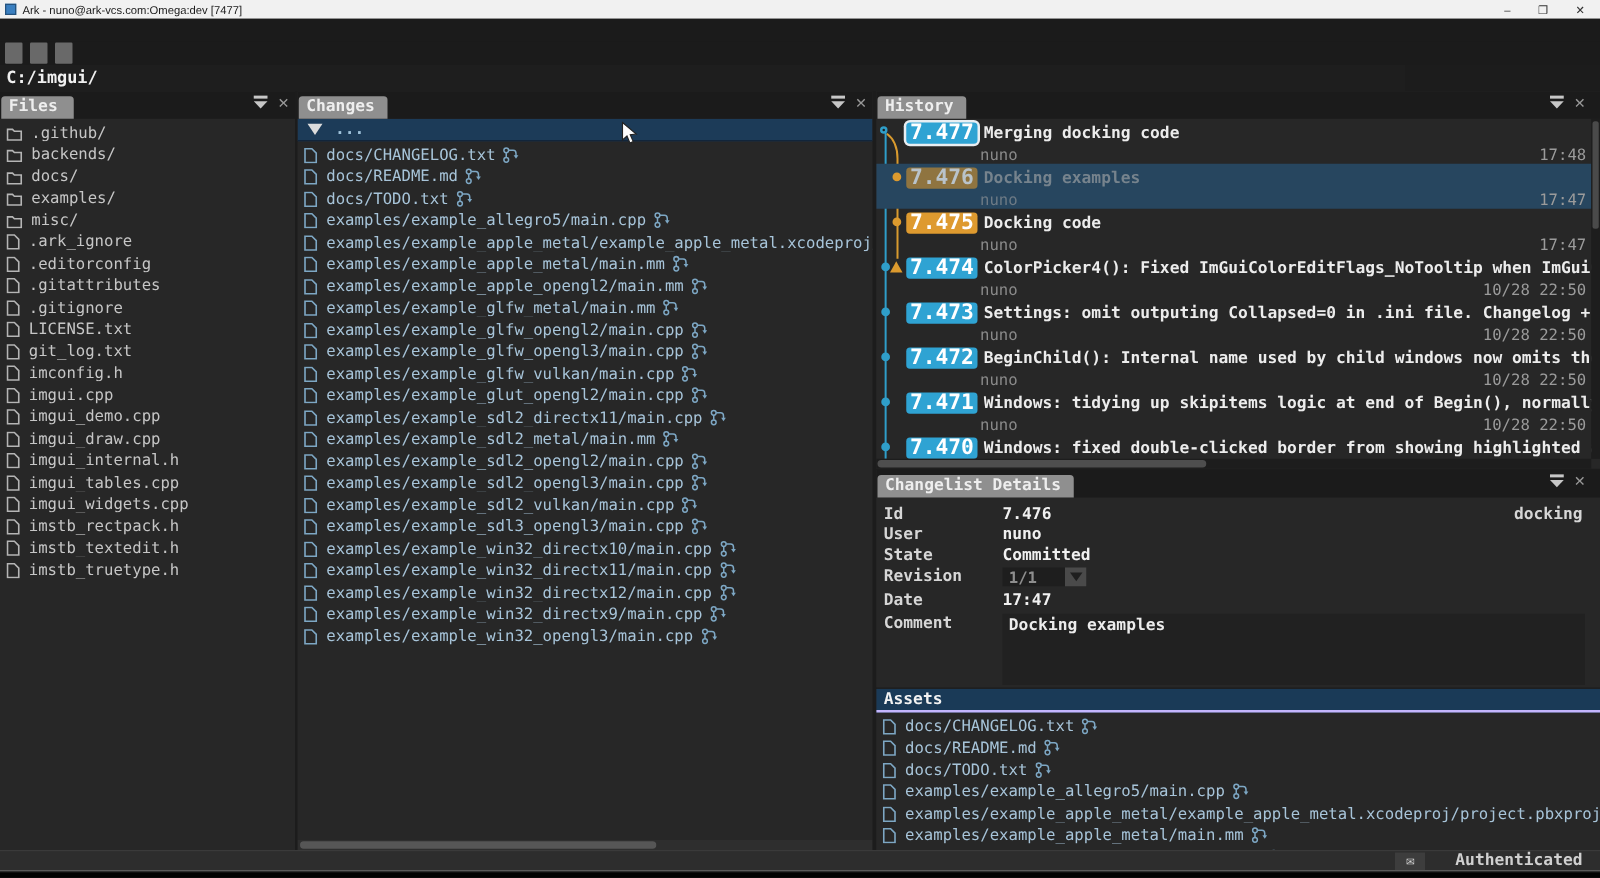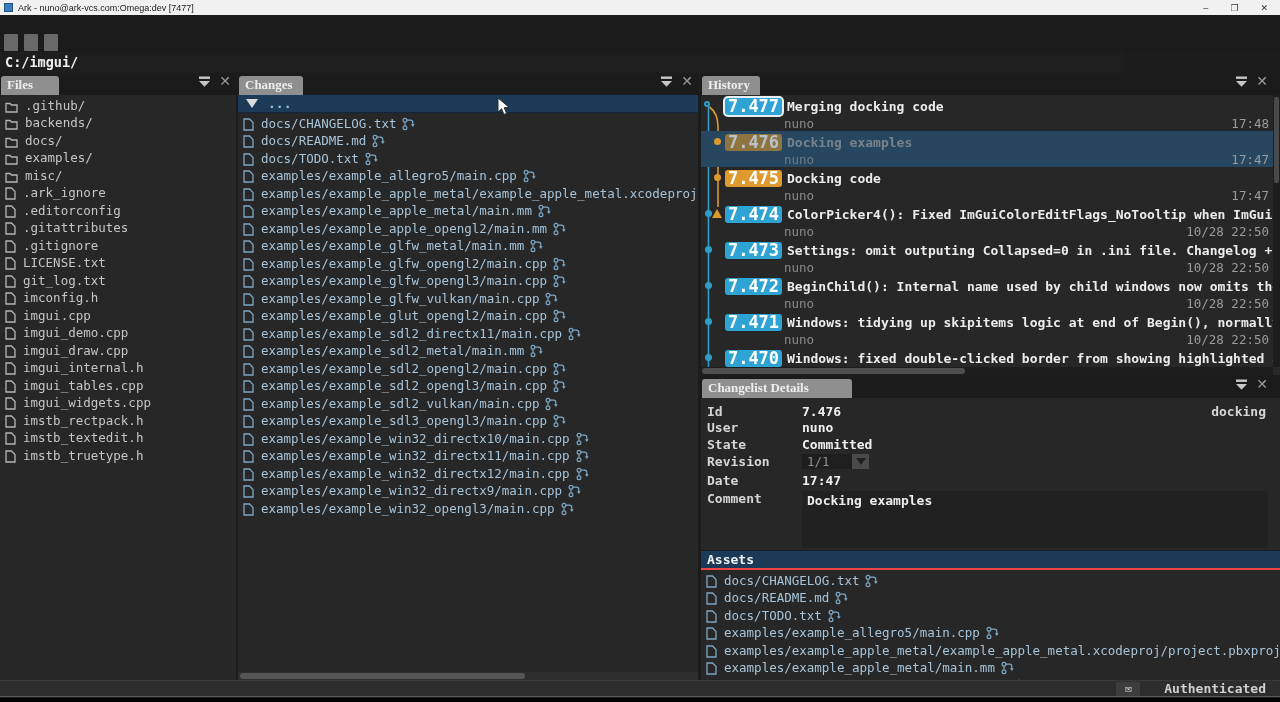--- a/index.html
+++ b/index.html
@@ -20,21 +20,21 @@
   .menubar .menu-item { color:#e9e9e9; font-size:13.5px; font-weight:bold; }
   .toolbar { position:absolute; left:0; top:33px; width:1280px; height:19px; background:#1b1b1b;
              display:flex; align-items:center; gap:6px; padding-left:4px; }
   .toolbar .tool-btn { background:#696969; color:#fafafa; font-size:13px; font-weight:bold;
                        padding:0 7px; height:17px; line-height:17px; border-radius:1px; }
   .pathbar { position:absolute; left:0; top:52px; width:1124px; height:21px; background:#1e1e1e;
              color:#f0f0f0; font-size:13.5px; font-weight:bold; padding-left:5px; line-height:20px; }
 
   
   .panel { position:absolute; background:#272727; overflow:hidden; }
-  .panel-header { height:22px; background:#1b1b1b; display:flex; align-items:flex-end; position:relative;font-family:Liberation Serif, serif; }
+  .panel-header { height:22px; background:#1b1b1b; display:flex; align-items:flex-end; position:relative; }
   .tab { background:#8f8f8f; color:#eeeeee; font-size:13px; font-weight:bold; padding:1px 10px 2px 6px;
          border-radius:3px 3px 0 0; margin-left:1px; min-width:58px; }
   .hdr-icons { position:absolute; right:5px; top:3px; display:flex; gap:8px; align-items:center; }
   .icon-x { color:#9a9a9a; font-size:14px; line-height:12px; }
 
   .panel-files   { left:0;   top:73px;  width:236px; height:607px; }
   .panel-changes { left:238px; top:73px; width:460px; height:607px; }
   .panel-history { left:701px; top:73px; width:579px; height:302px; }
   .panel-details { left:701px; top:376px; width:579px; height:174px; }
   .panel-assets  { left:701px; top:551px; width:579px; height:129px; }
@@ -85,30 +85,30 @@
   .vscroll { position:absolute; right:0; top:22px; bottom:8px; width:7px; background:#1d1d1d; }
   .vscroll .thumb { position:absolute; left:1px; width:5px; background:#4a4a4a; border-radius:2px; }
 
   
   .details-body { padding:5px 6px 0 6px; }
   .drow { display:flex; align-items:center; min-height:16.5px; }
   .dlabel { width:95px; flex:0 0 auto; color:#d6d6d6; font-size:13px; font-weight:bold; }
   .dvalue { color:#f0f0f0; font-size:13px; font-weight:bold; }
   .branch-tag { margin-left:auto; padding-right:8px; color:#d6d6d6; font-size:13px; font-weight:bold; }
   .rev-box { width:50px; height:15px; background:#1e1e1e; color:#8e8e8e; font-size:12.5px;
-             padding-left:5px; line-height:15px; }
+             padding-left:5px; line-height:15px;font-weight:bold; }
   .rev-drop { width:17px; height:15px; background:#4a4a4a; display:flex; align-items:center; justify-content:center; }
   .rev-drop .tri { width:0; height:0; border-left:5px solid transparent; border-right:5px solid transparent;
                    border-top:7px solid #1f1f1f; }
   .drow-comment { align-items:flex-start; margin-top:2px; }
   .comment-box { flex:1; height:57px; background:#212121; margin-right:6px; padding:2px 5px;
                  color:#ececec; font-size:13px; font-weight:bold; }
 
   
-  .assets-header { height:19px; background:#1a3a57; border-bottom:2px solid #ef4444;
+  .assets-header { height:19px; background:#1a3a57; border-bottom:2px solid #c4b5fd;
                    color:#f2f2f2; font-size:13px; font-weight:bold; padding:1px 0 16px 6px; }
 
   
   .statusbar { position:absolute; left:0; top:680px; width:1280px; height:17px; background:#2d2d2d;
                border-top:1px solid #3a3a3a; border-bottom:1px solid #5a5a5a;
                display:flex; align-items:center; justify-content:flex-end; }
   .mail-box { width:24px; height:14px; background:#3d3d3d; display:flex; align-items:center; justify-content:center;
               color:#d5d5d5; font-size:11px; margin-right:24px; }
   .auth-text { color:#d0d0d0; font-size:13px; font-weight:bold; padding-right:14px; }
   .bottom-strip { position:absolute; left:0; top:698px; width:1280px; height:4px; background:#020202; }

